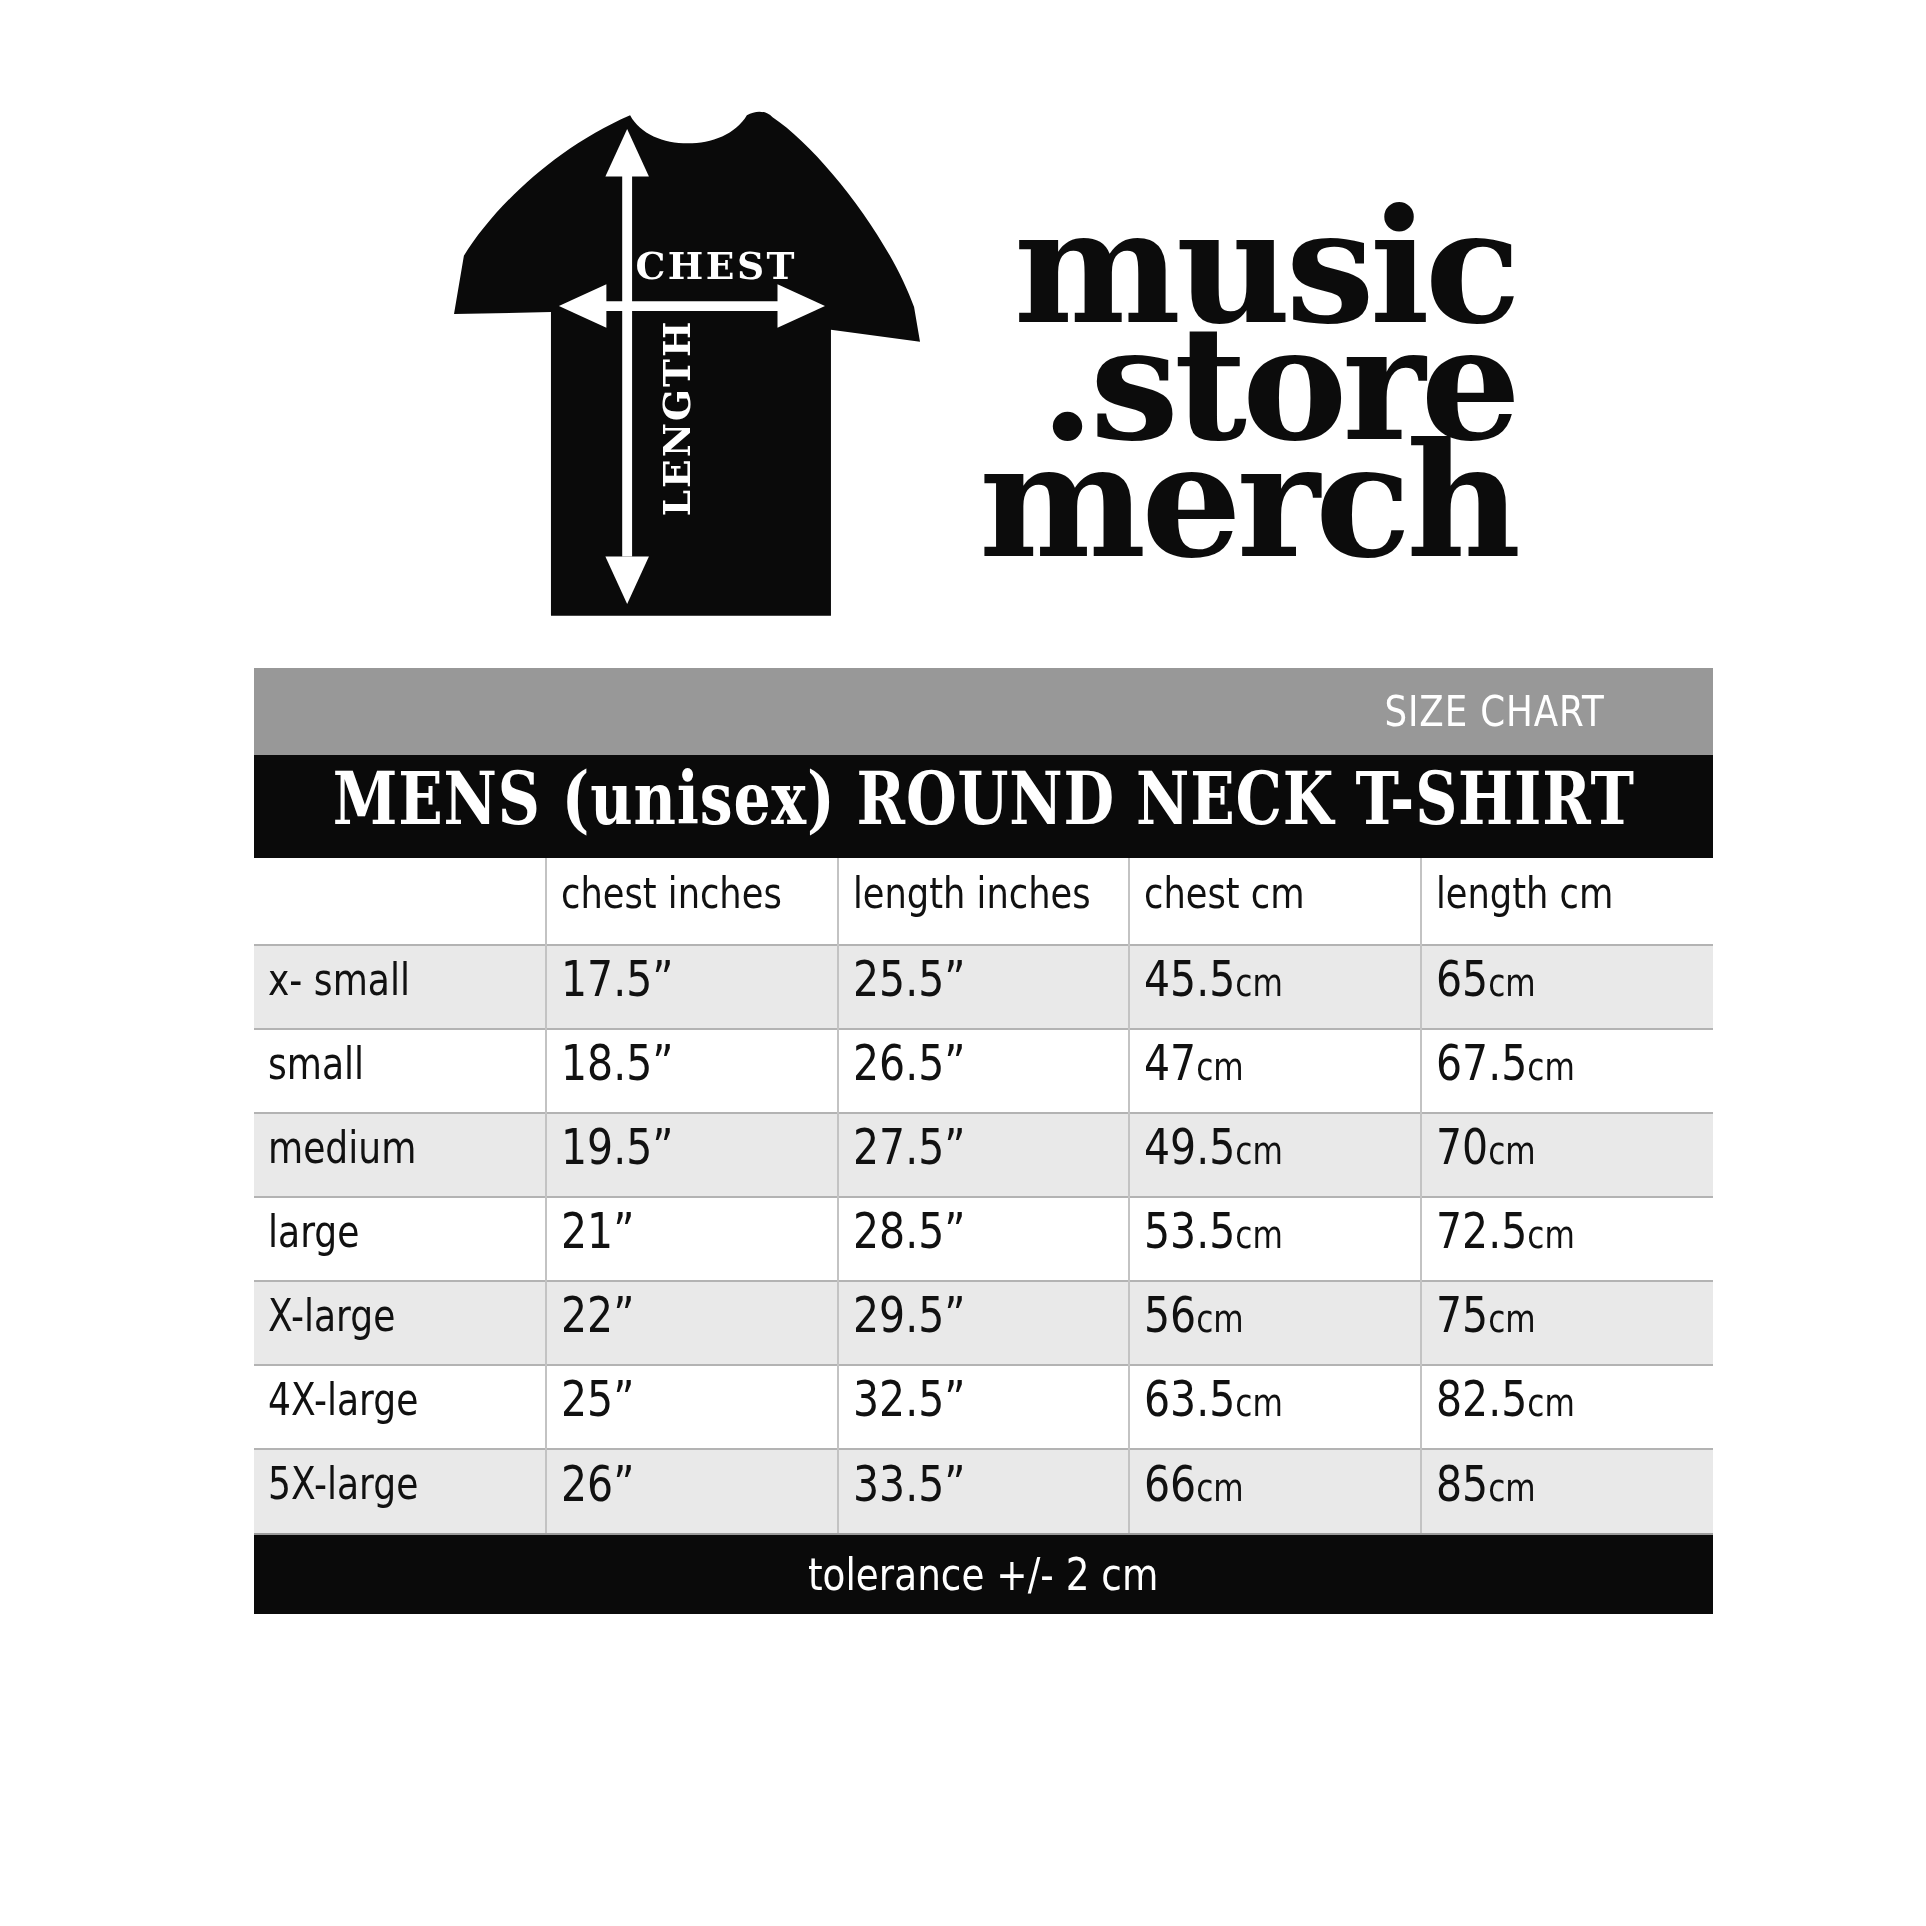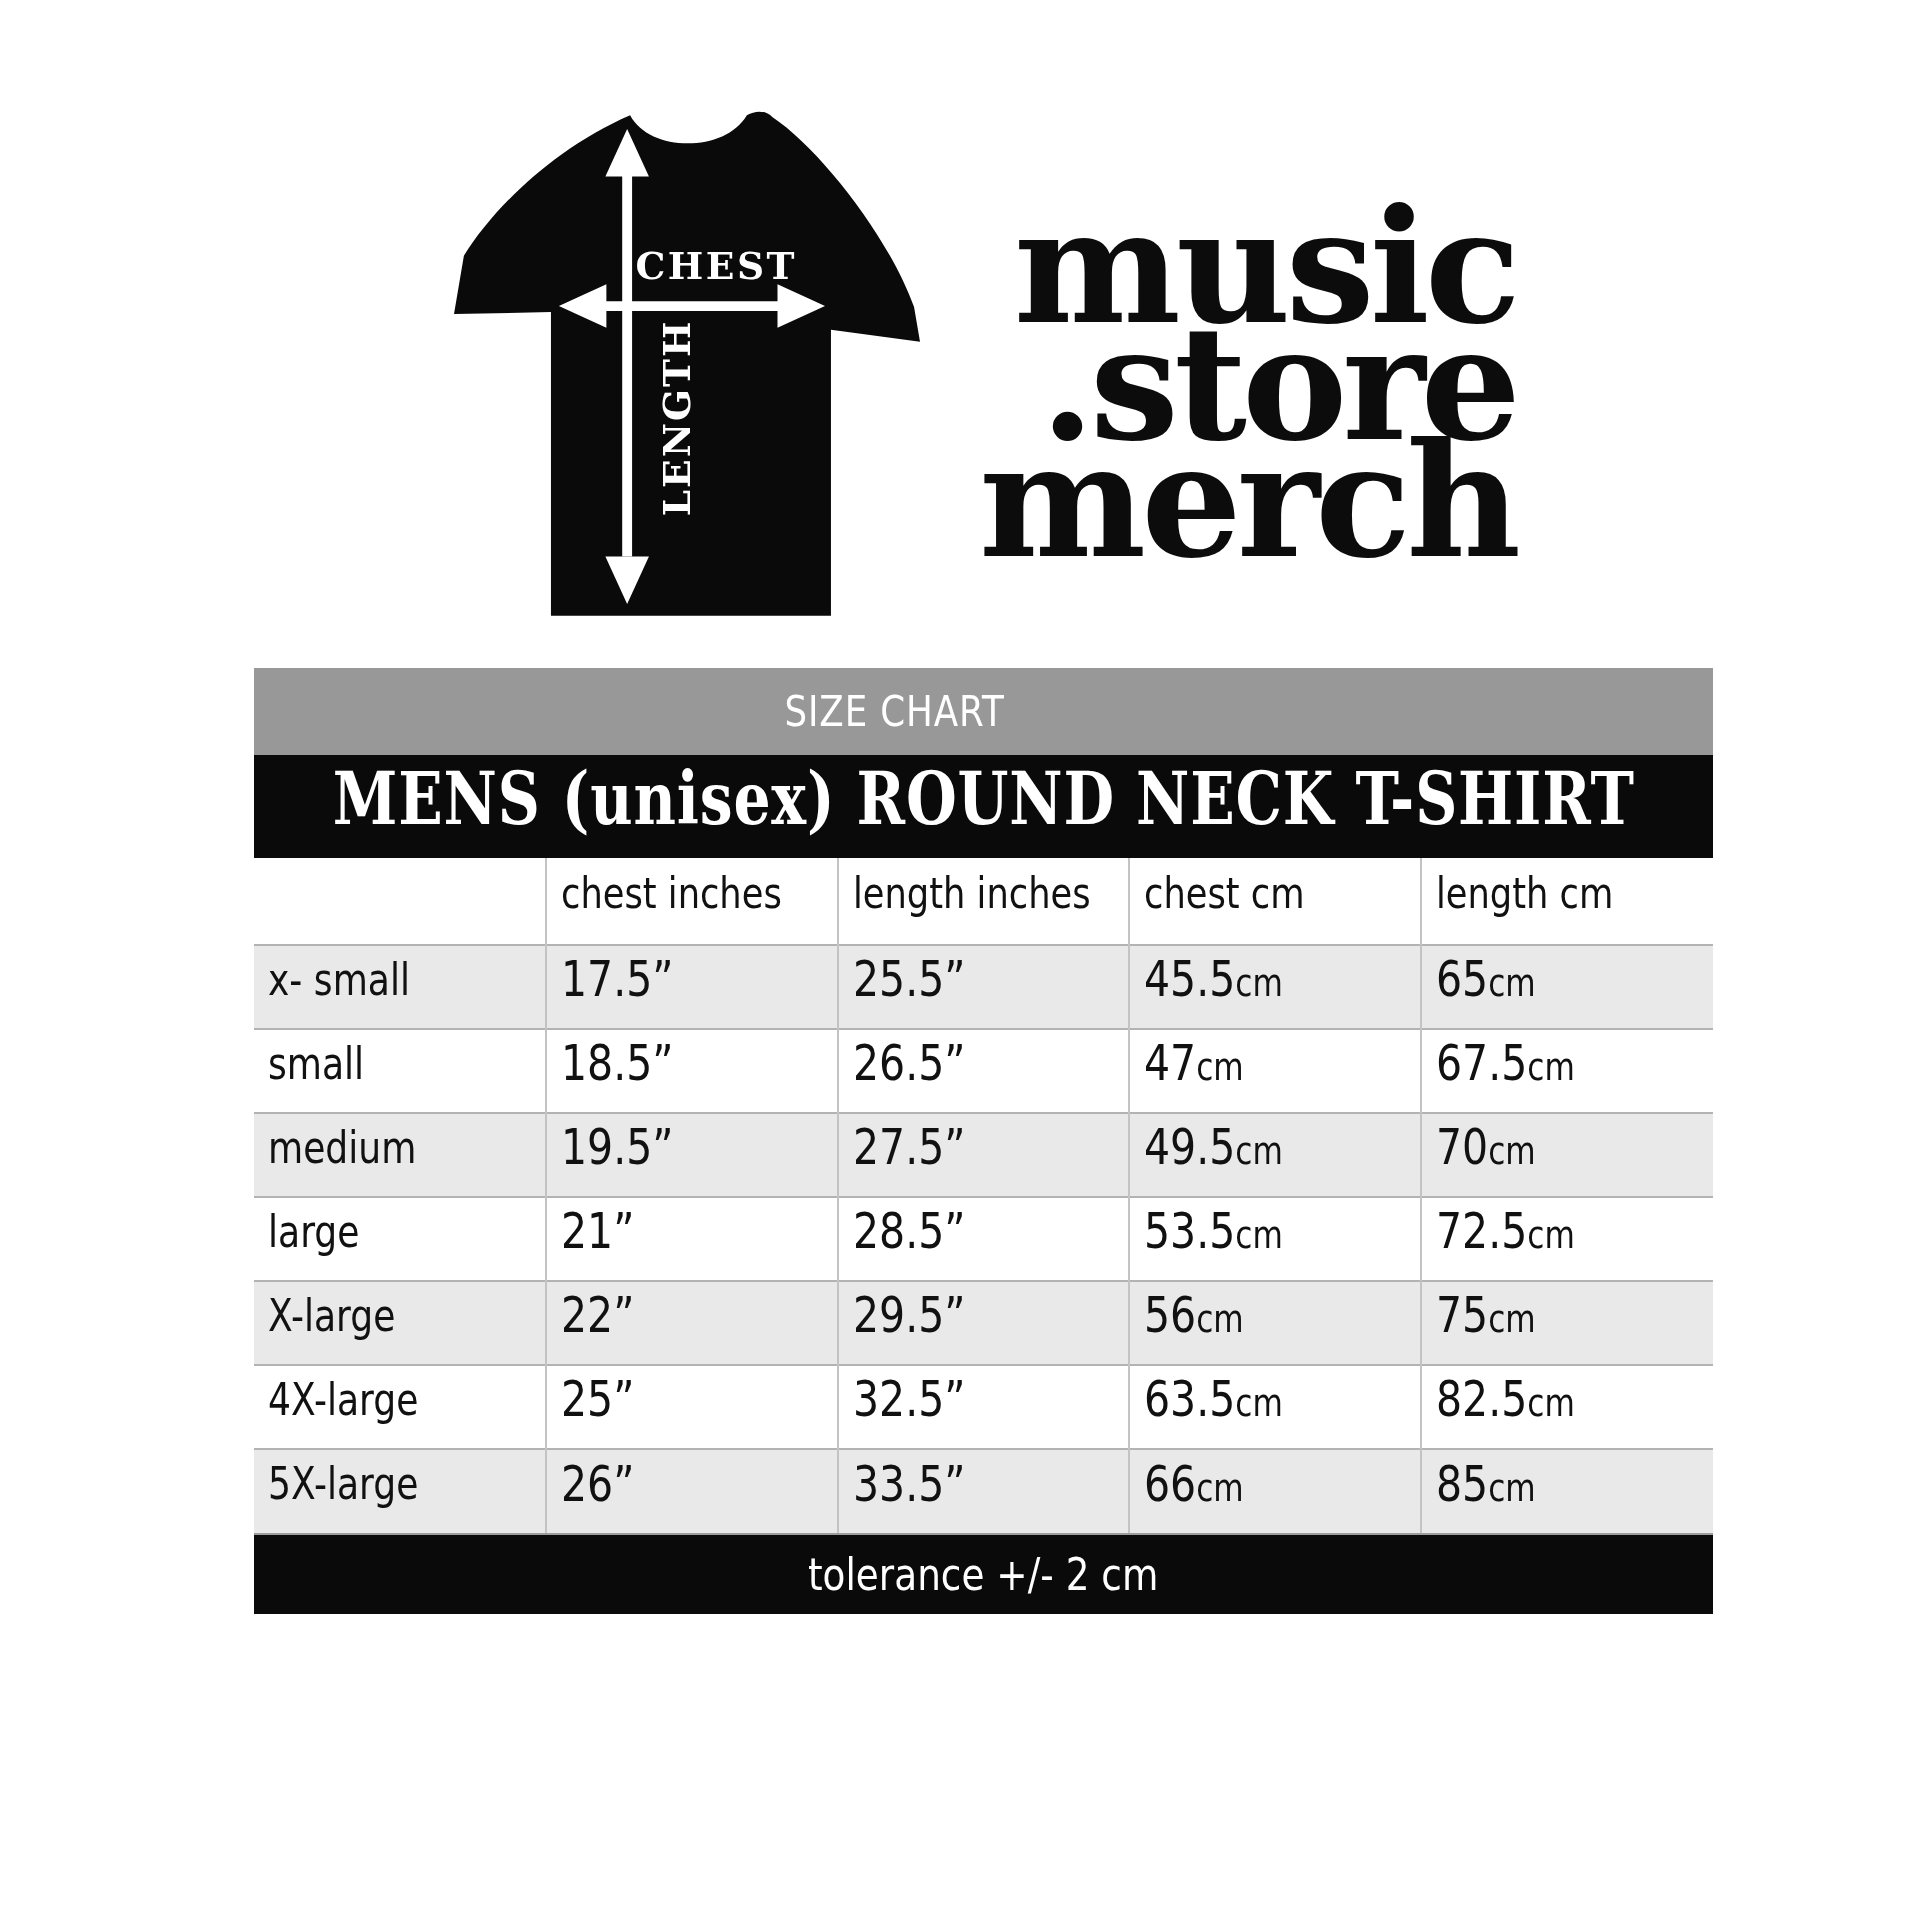--- a/index.html
+++ b/index.html
@@ -27,21 +27,21 @@
   
   .cx   { display:inline-block; transform:scaleX(0.82); transform-origin:0 50%; white-space:nowrap; }
   .cx-c { display:inline-block; transform:scaleX(0.85); transform-origin:50% 50%; white-space:nowrap; }
   .cx-shift { display:inline-block; transform:translateX(-89px) scaleX(0.85); transform-origin:50% 50%; white-space:nowrap; }
   .serif-squeeze { display:inline-block; transform:scaleX(0.8); transform-origin:50% 50%; white-space:nowrap; }
 
   
   .chart-wrap { position:absolute; left:218px; top:668px; width:1459px; }
 
   .size-chart-bar {
-    height:87px; background:#989898; display:flex; align-items:center; justify-content:center;
+    height:87px; background:#989898; display:flex; align-items:center; justify-content:flex-end;
   }
   .size-chart-bar .txt { color:#ffffff; font-size:42px; letter-spacing:1px; }
 
   .title-bar {
     height:103px; background:#0a0a0a; display:flex; align-items:flex-start; justify-content:center;
   }
   .title-bar .txt {
     color:#ffffff; font-family:"DejaVu Serif", serif; font-weight:bold;
     font-size:73px; letter-spacing:1px;
   }

